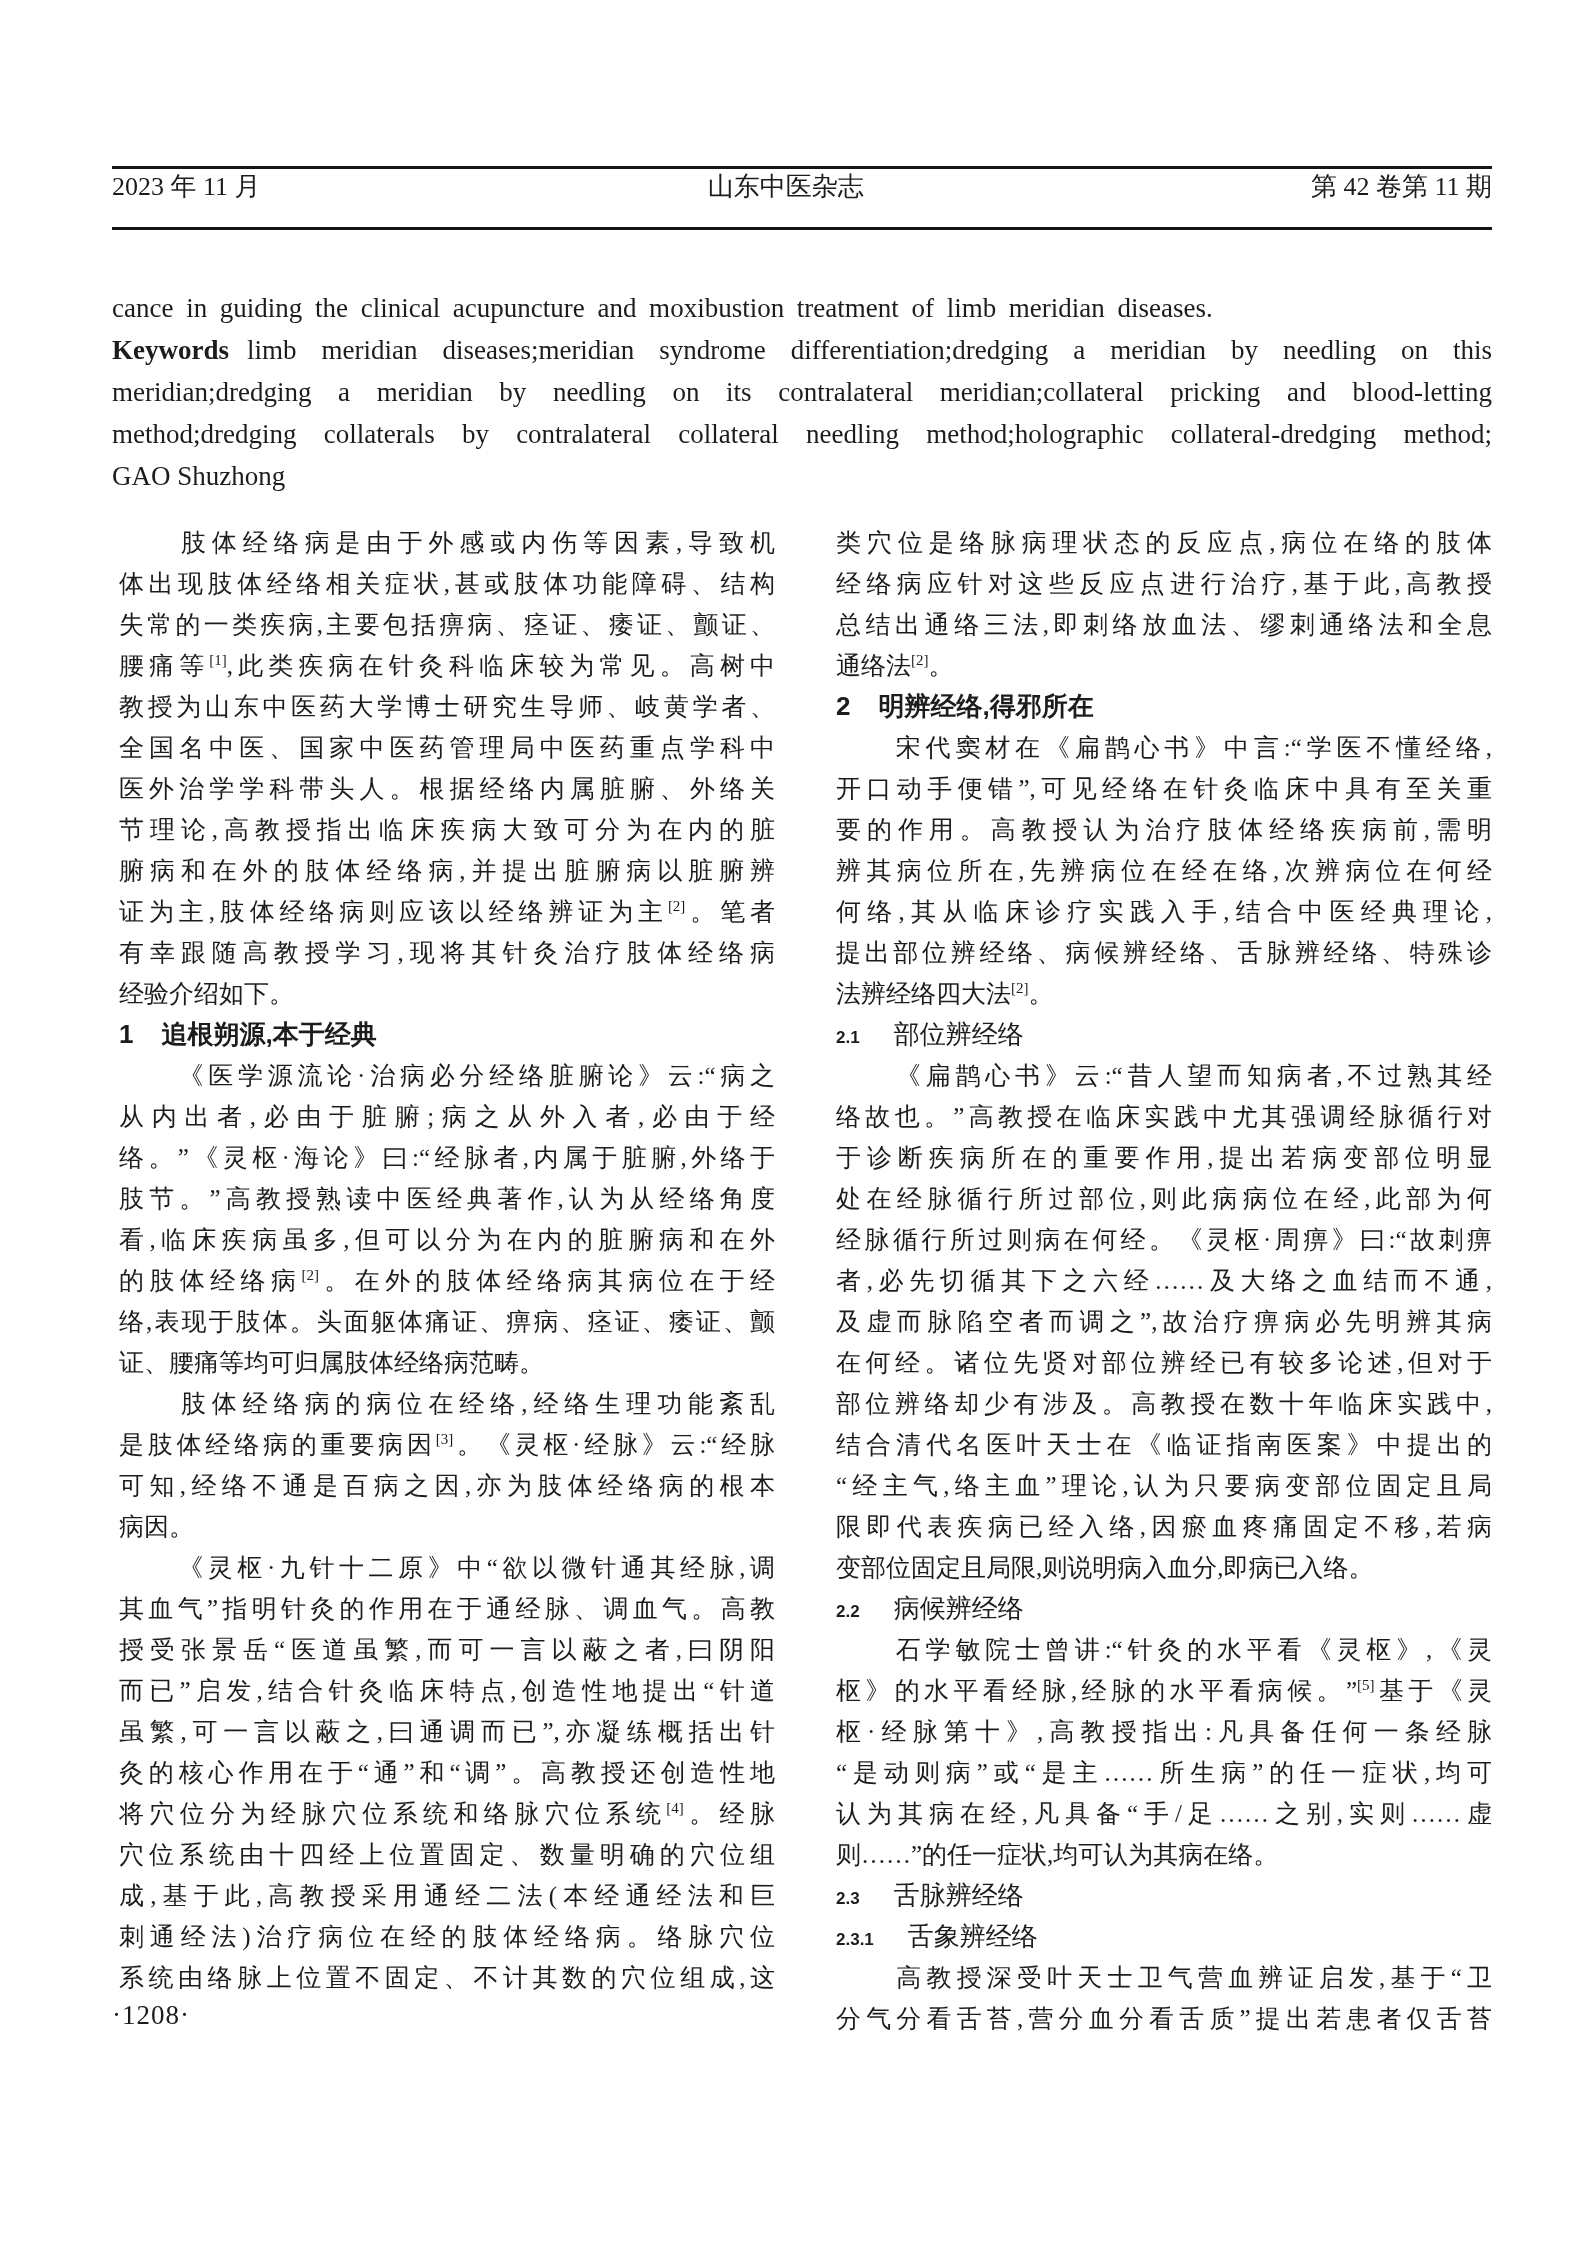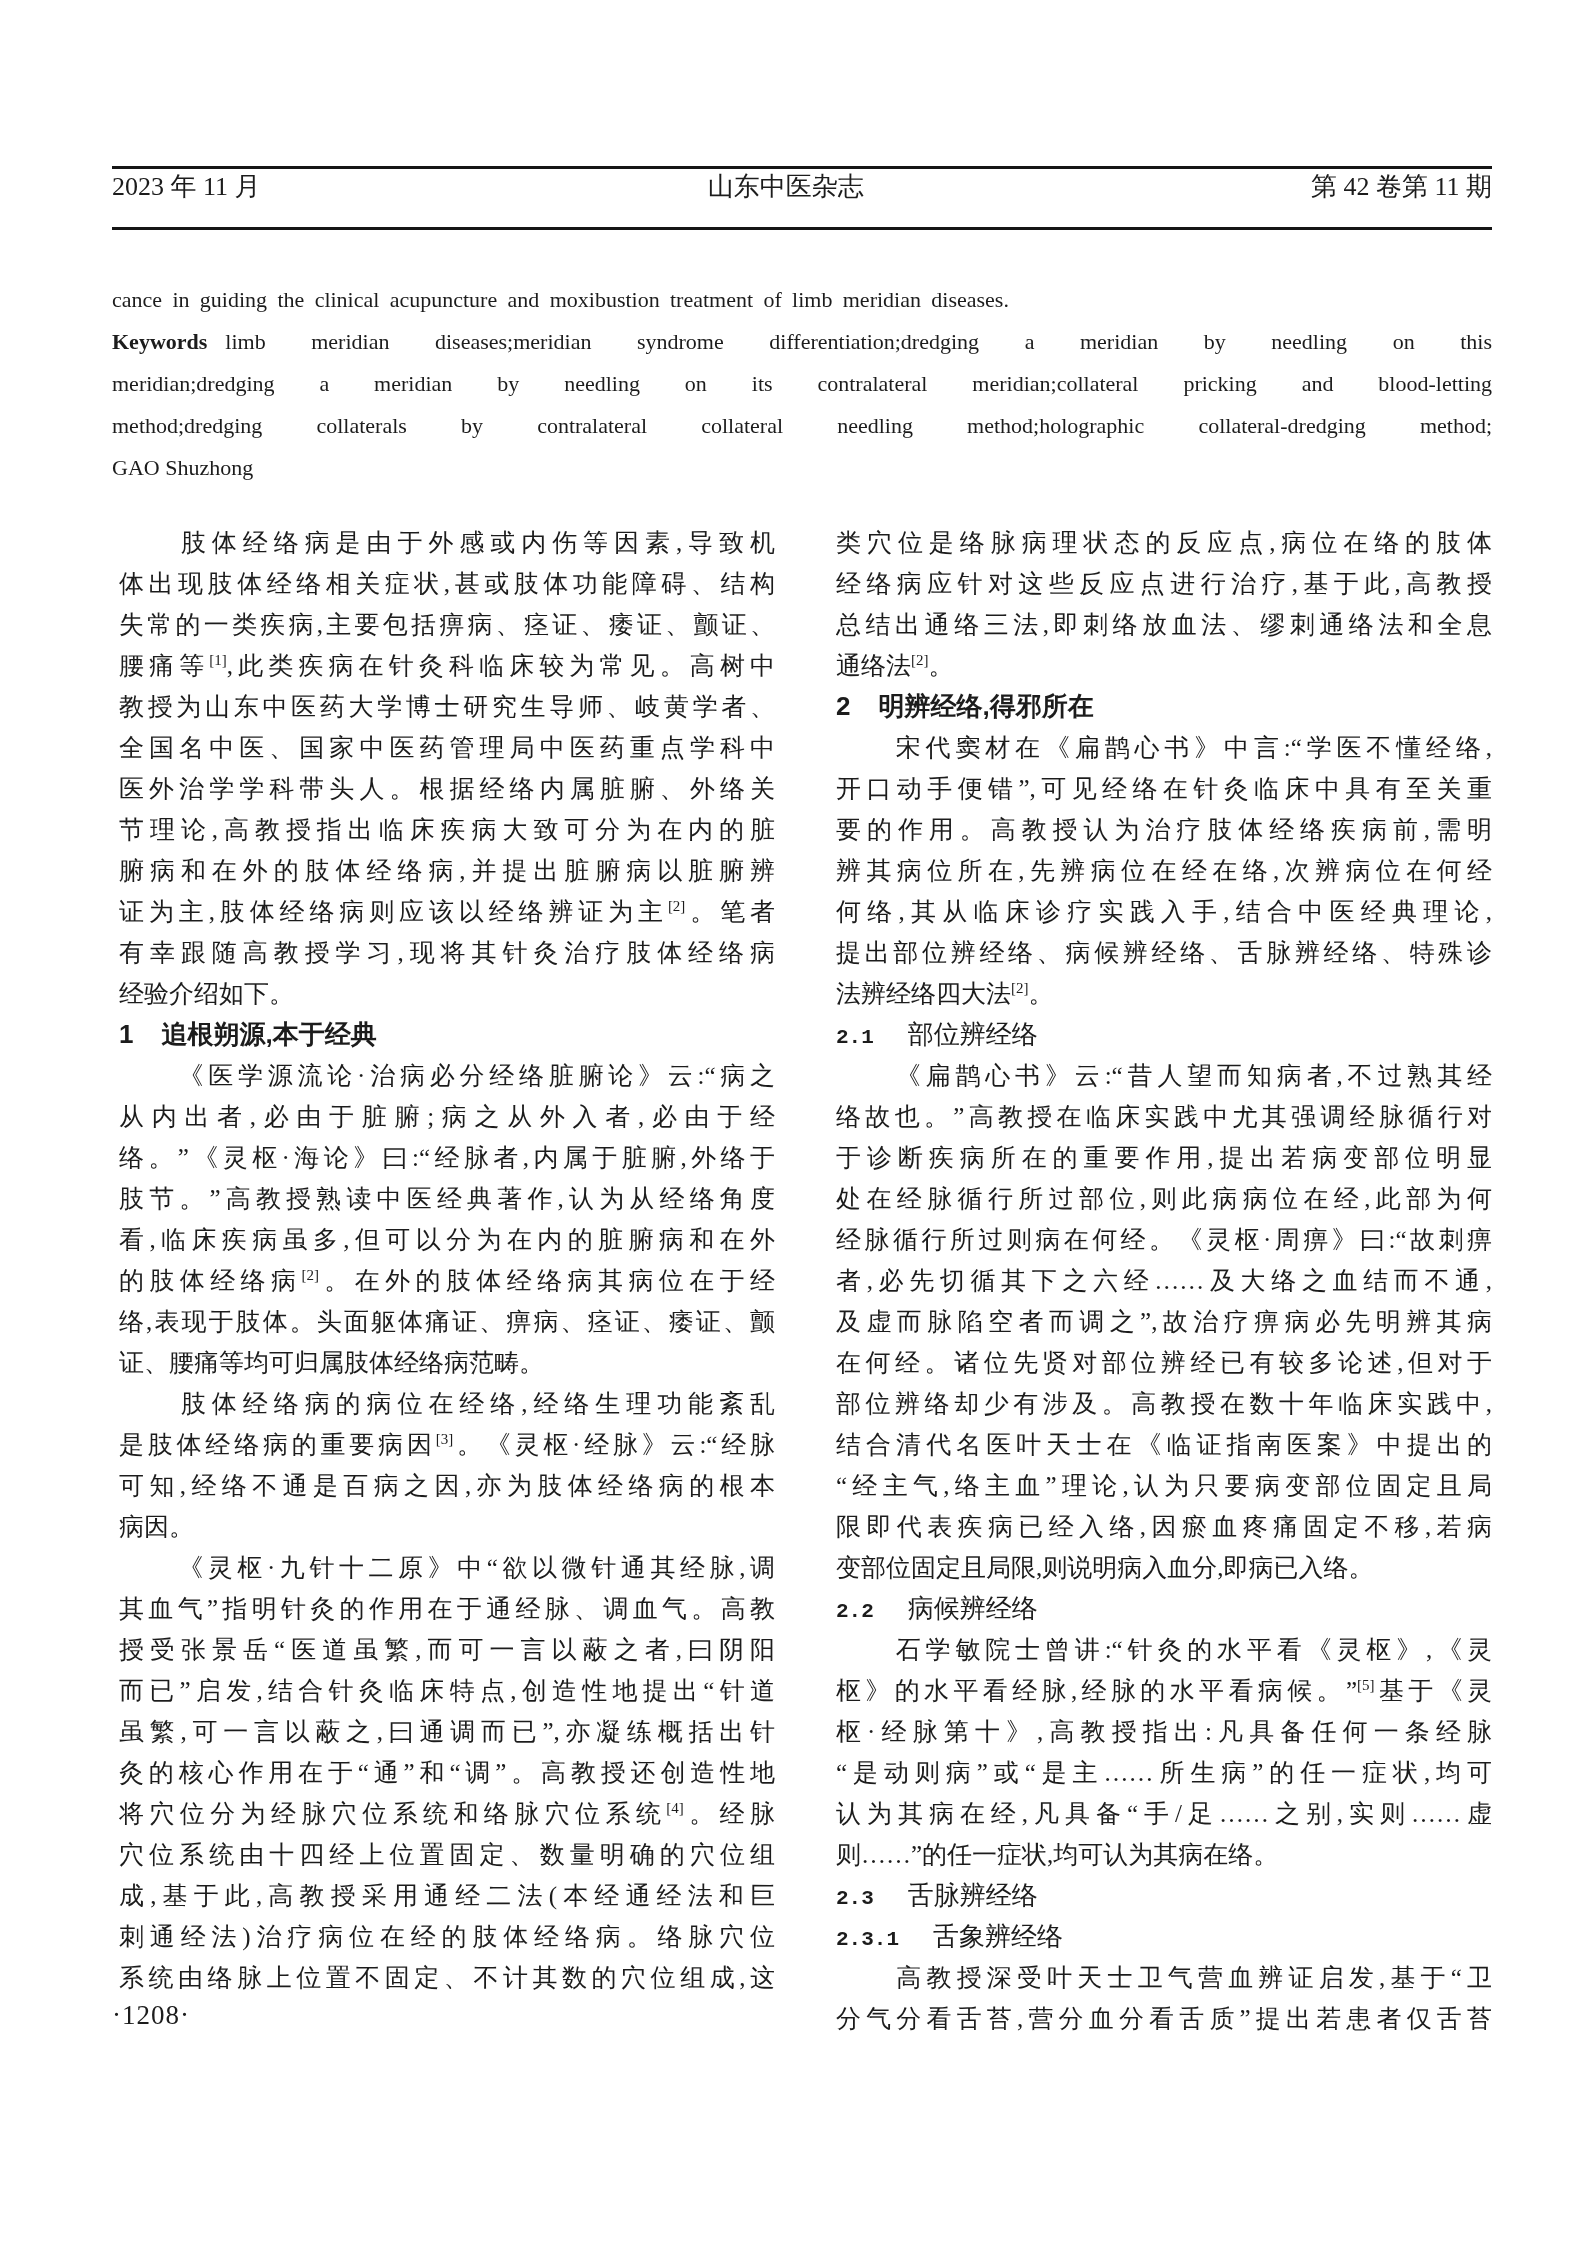--- a/index.html
+++ b/index.html
@@ -17,21 +17,21 @@
   .header-band {
     top:166px;
     border-top:3px solid #151515;
     border-bottom:3px solid #151515;
     height:58px;
     display:flex; align-items:flex-start; justify-content:space-between;
     font-size:26px;
   }
 
   
-  .abstract { top:279px; font-size:22px; line-height:42px; }
+  .abstract { top:287px; font-size:27px; line-height:42px; }
   .abstract .aline { height:42px; overflow:hidden; }
   .abstract .spread { word-spacing:0.22em; }
   .abstract .jline { text-align:justify; text-align-last:justify; }
   .kw-label { font-weight:bold; margin-right:18px; }
 
   
   .columns { top:522px; display:flex; gap:54px; }
   .col { width:663px;margin-left:7px; }
   .line {
     height:41px; line-height:41px;
@@ -41,22 +41,22 @@
   }
   .line.just { text-align:justify; text-align-last:justify; }
   .line sup { font-size:15px; line-height:0; vertical-align:super; }
 
   .line.h1 {
     font-family:"Liberation Sans","DejaVu Sans",sans-serif;
     font-weight:bold; font-size:26px;
   }
   .line.h1 .hnum { margin-right:28px; }
   .line.h2 .hnum {
-    font-family:Liberation Mono, monospace;
-    font-weight:bold; font-size:21px; margin-right:34px;
+    font-family:Liberation Sans, sans-serif;
+    font-weight:bold; font-size:17px; margin-right:34px;
   }
   .line.h2 .htxt { font-size:26px; }
 
   .footer { top:2000px; font-size:27px; letter-spacing:1px; }
 </style>
 </head>
 <body>
 
 <div class="content header-band">
   <span>2023 年 11 月</span>

